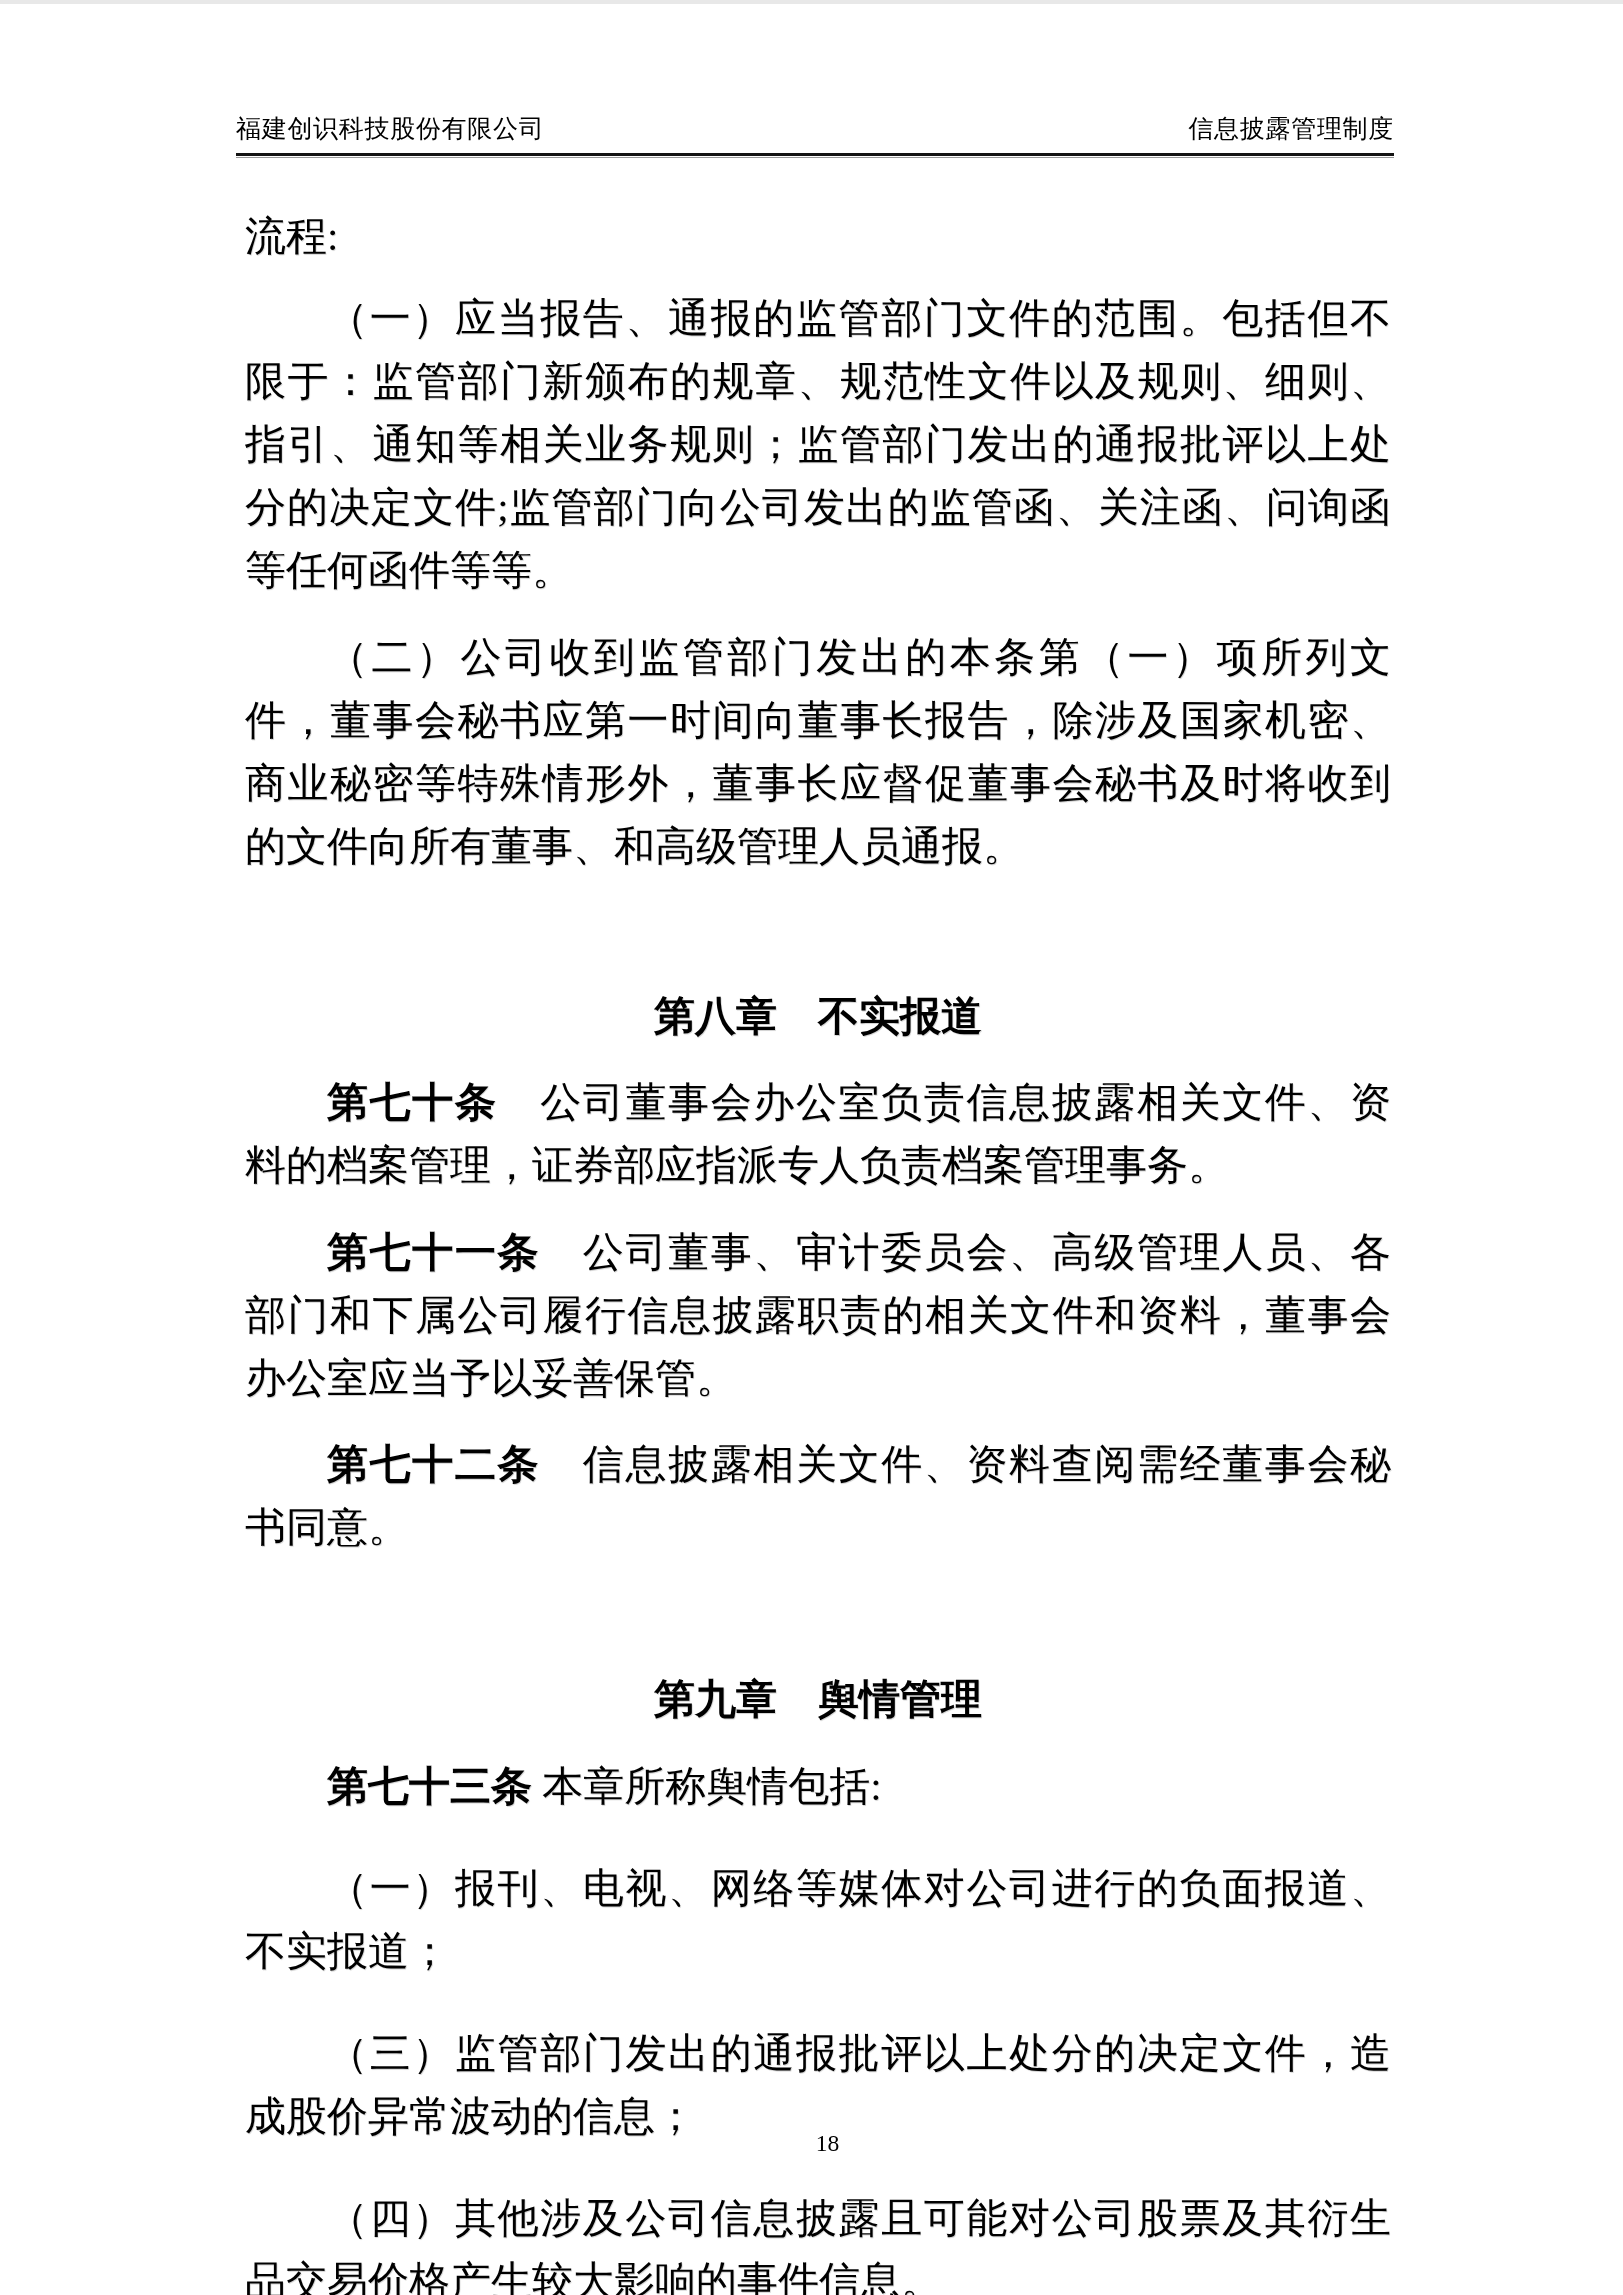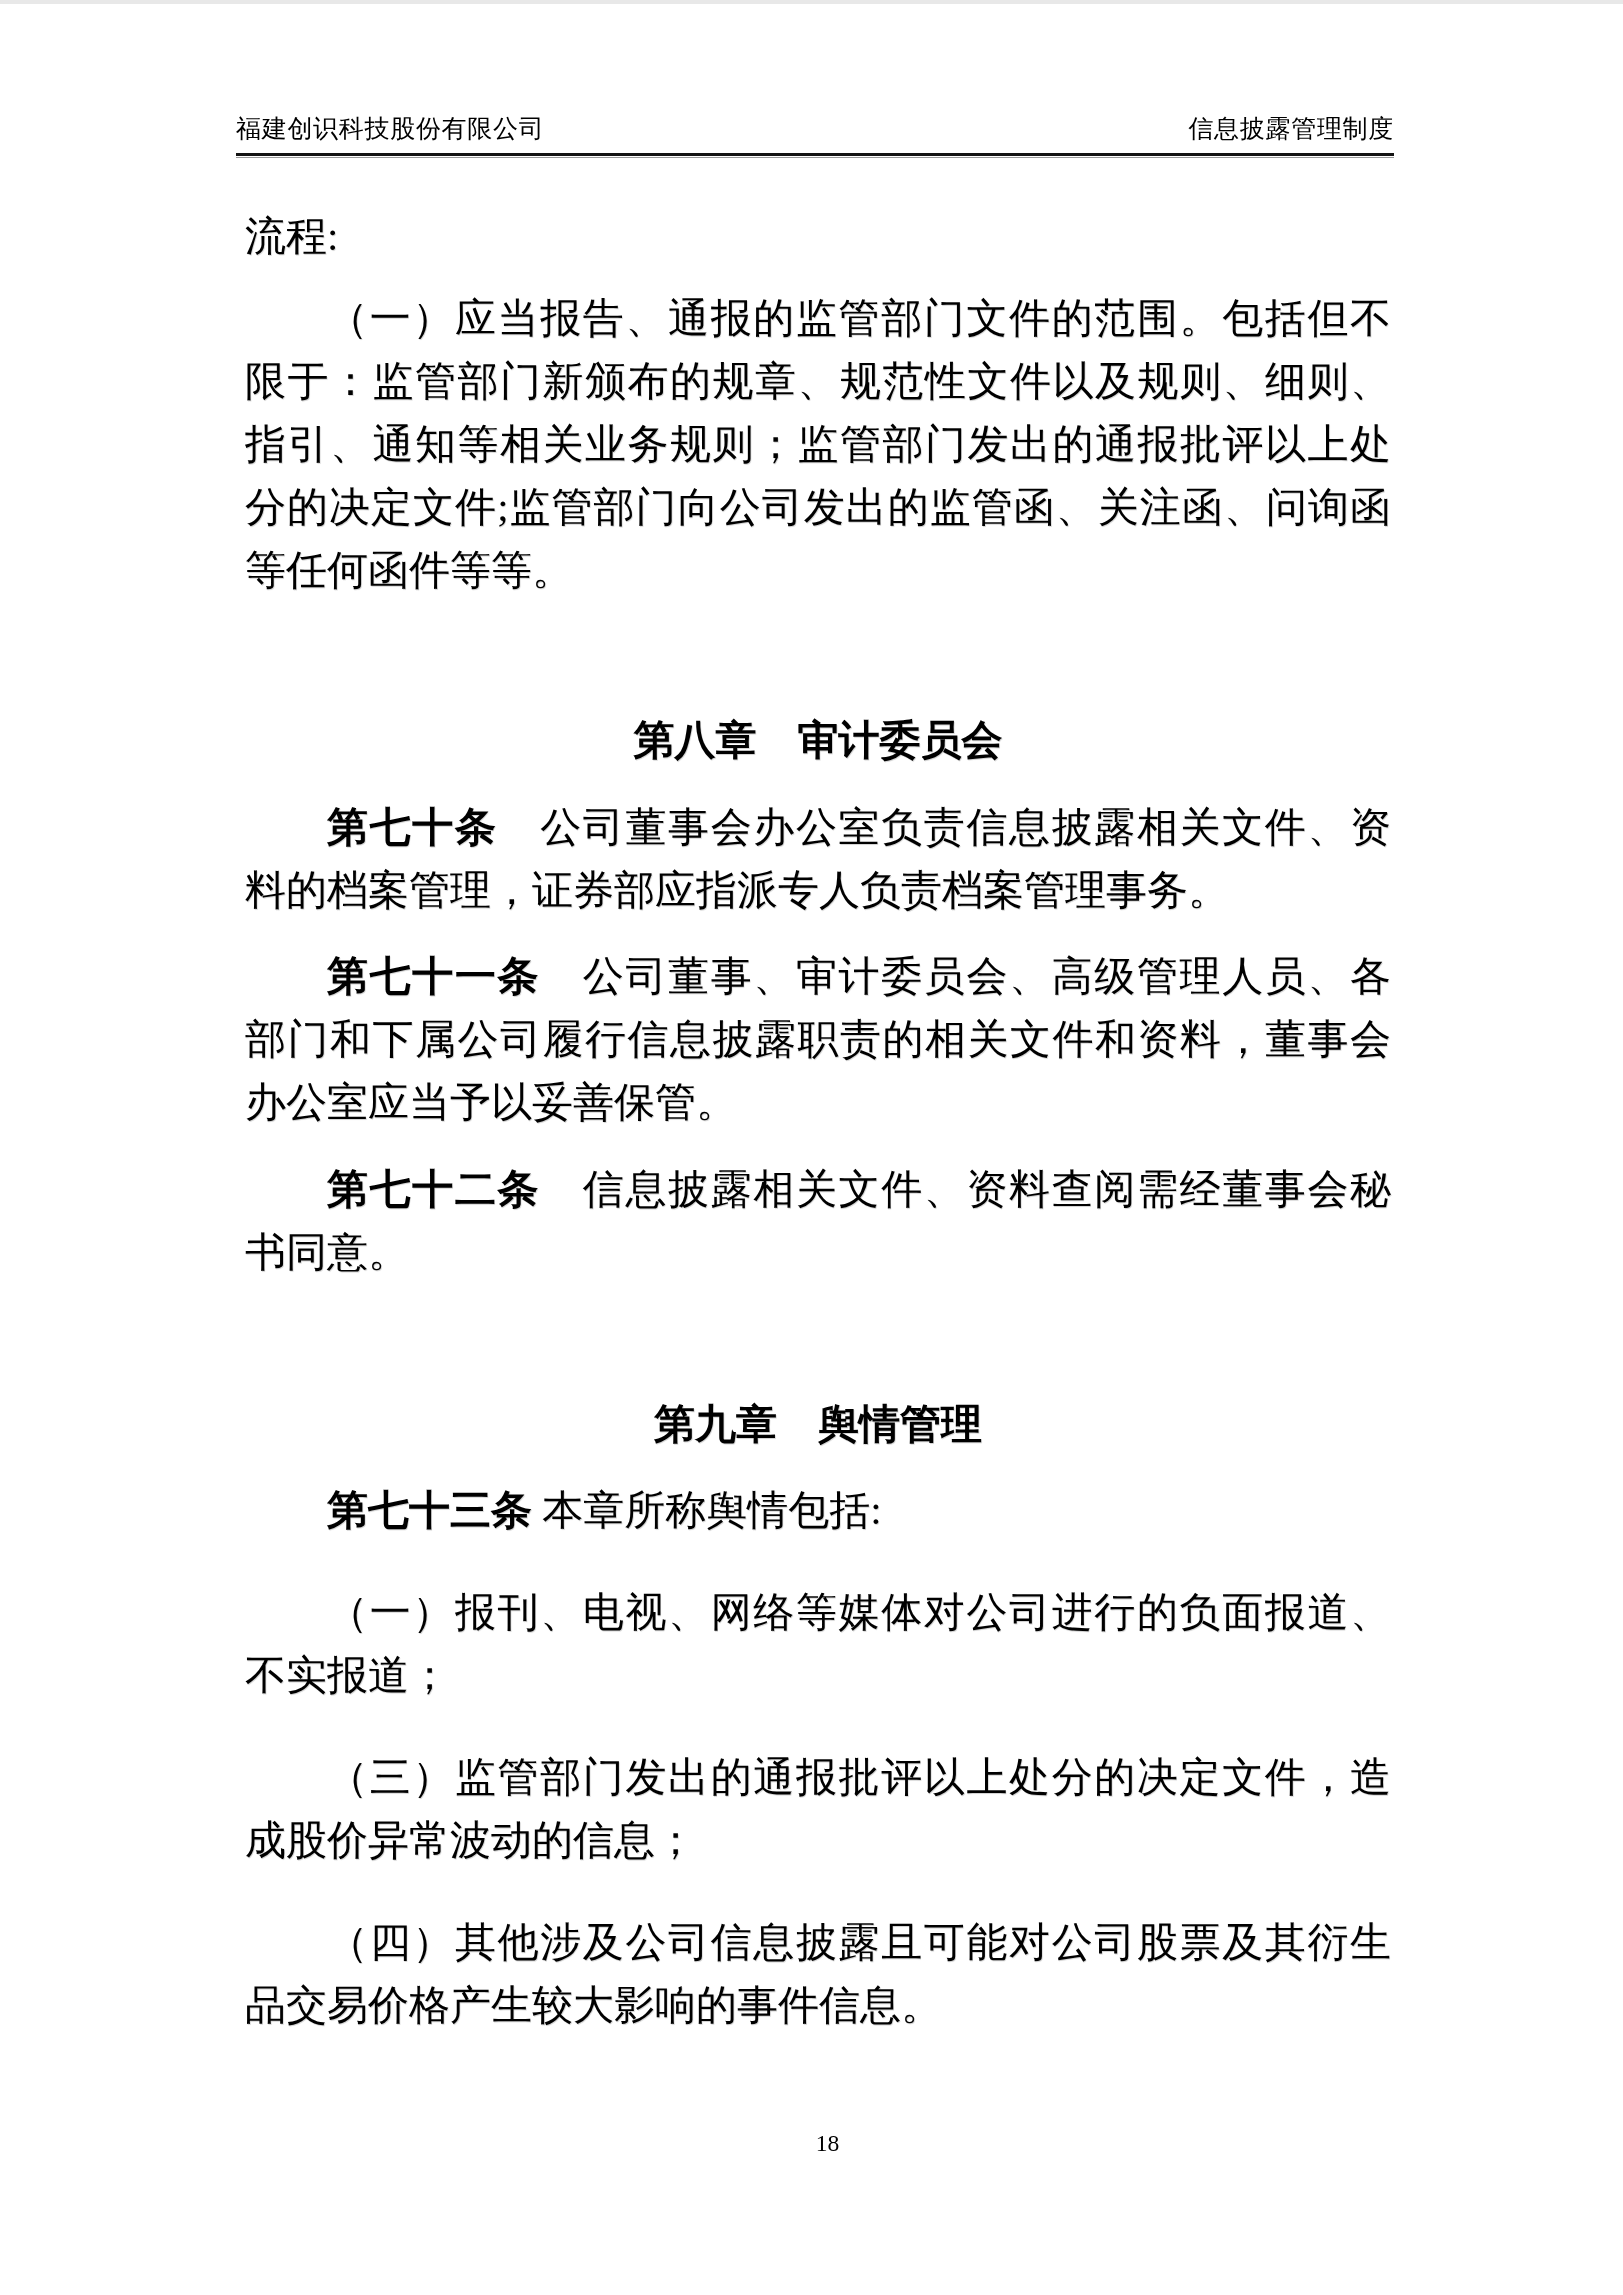--- a/index.html
+++ b/index.html
@@ -98,22 +98,23 @@
     <div class="header-rule-thick"></div>
     <div class="header-rule-thin"></div>
   </div>
 
   <div class="content">
 
     <p class="par lead">流程:</p>
 
     <p class="par">（一）应当报告、通报的监管部门文件的范围。包括但不限于：监管部门新颁布的规章、规范性文件以及规则、细则、指引、通知等相关业务规则；监管部门发出的通报批评以上处分的决定文件;监管部门向公司发出的监管函、关注函、问询函等任何函件等等。</p>
 
+    <p class="par">（二）公司收到监管部门发出的本条第（一）项所列文件，董事会秘书应第一时间向董事长报告，除涉及国家机密、商业秘密等特殊情形外，董事长应督促董事会秘书及时将收到的文件向所有董事、和高级管理人员通报。</p>
 
-    <p class="par chapter-title">第八章　审计委员会</p>
+    <p class="par chapter-title">第八章　不实报道</p>
 
     <p class="par"><span class="art-num">第七十条</span><span>　公司董事会办公室负责信息披露相关文件、资料的档案管理，证券部应指派专人负责档案管理事务。</span></p>
 
     <p class="par"><span class="art-num">第七十一条</span><span>　公司董事、审计委员会、高级管理人员、各部门和下属公司履行信息披露职责的相关文件和资料，董事会办公室应当予以妥善保管。</span></p>
 
     <p class="par"><span class="art-num">第七十二条</span><span>　信息披露相关文件、资料查阅需经董事会秘书同意。</span></p>
 
     <p class="par chapter-title ch9">第九章　舆情管理</p>
 
     <p class="par sp60"><span class="art-num">第七十三条</span><span> 本章所称舆情包括:</span></p>

